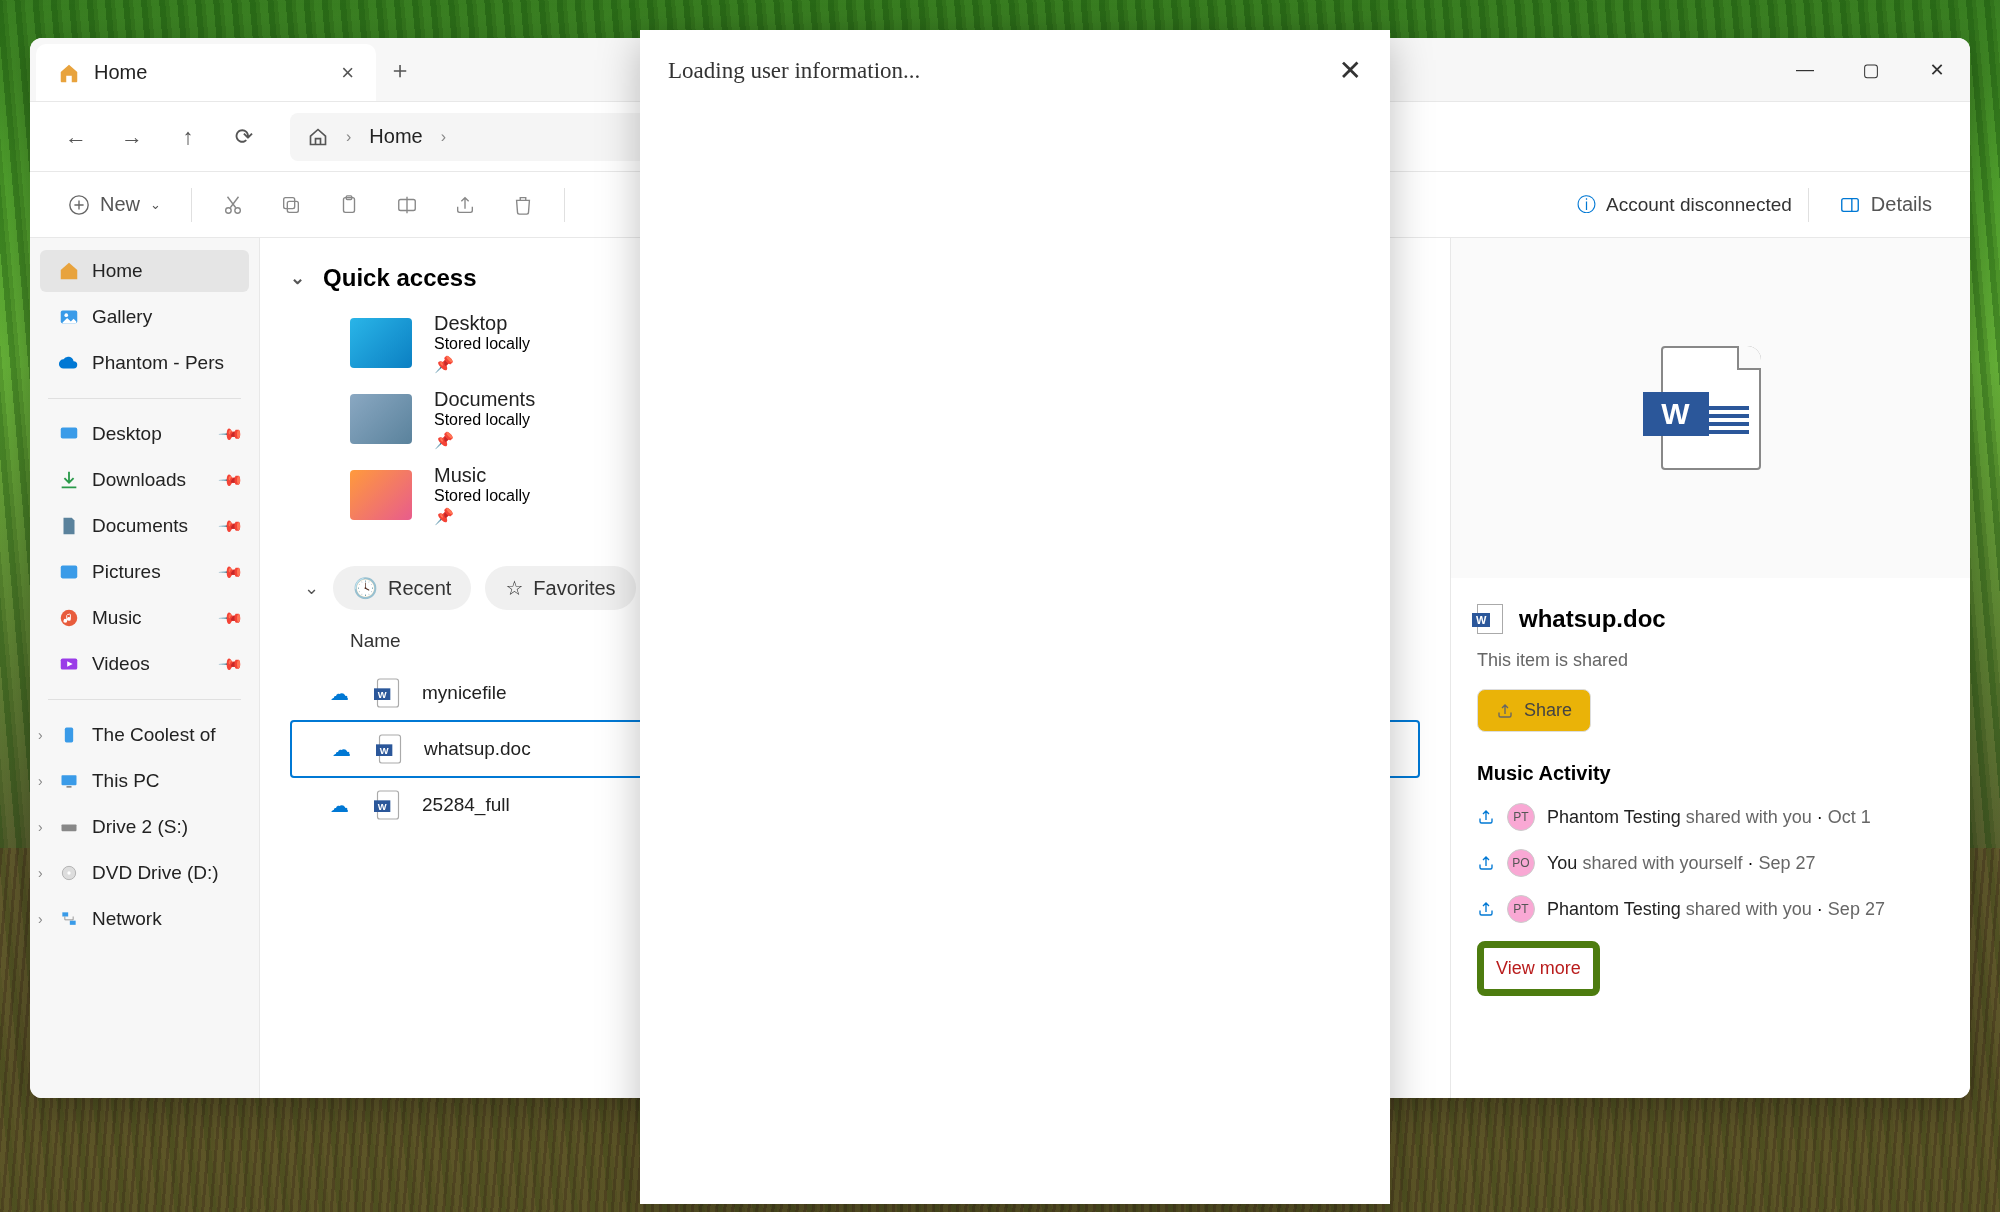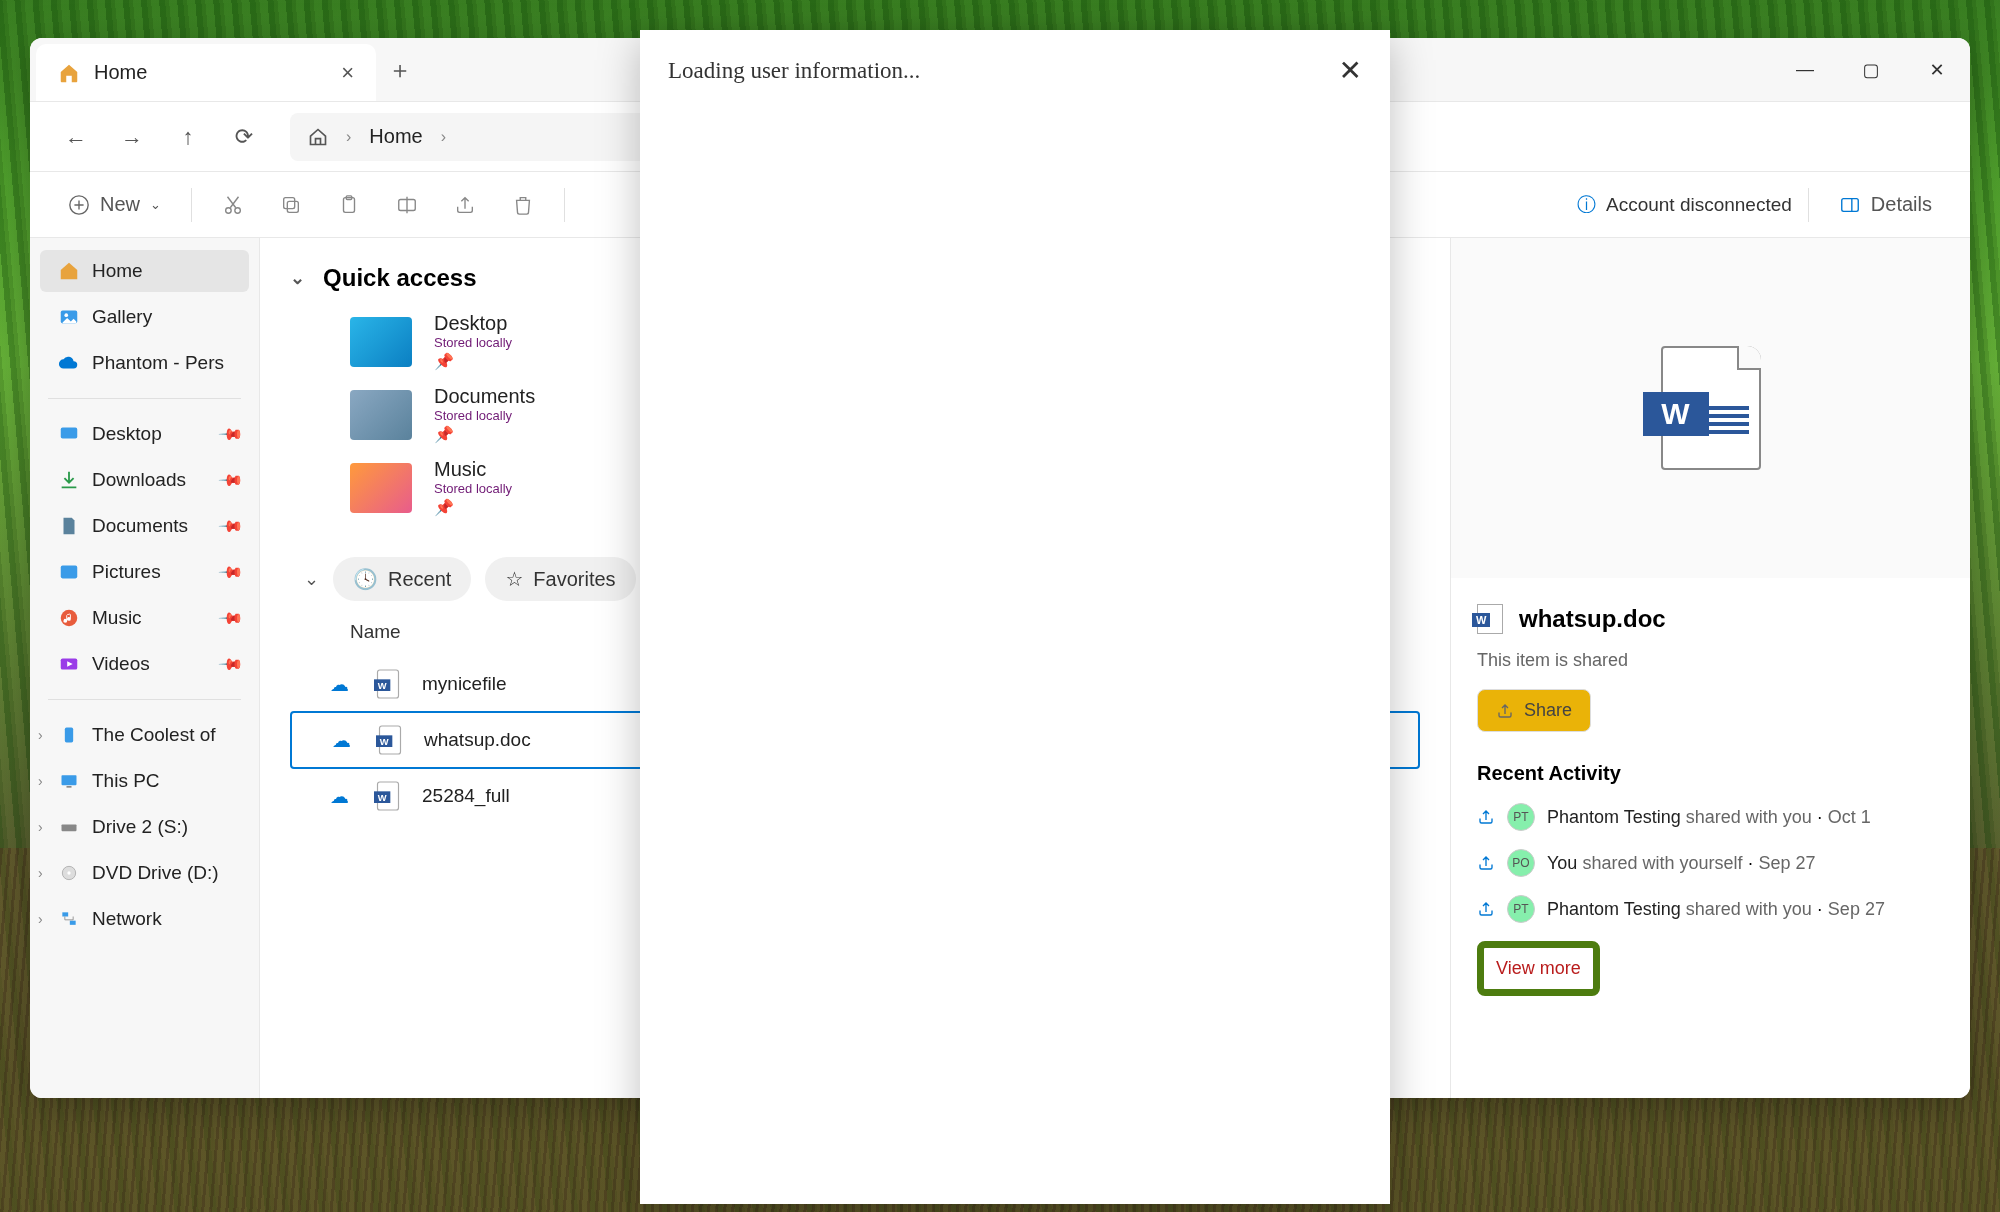--- a/index.html
+++ b/index.html
@@ -47,21 +47,21 @@
 .main { flex: 1; background: #fff; overflow-y: auto; padding: 26px 30px; }
 .section-header { display: flex; align-items: center; gap: 18px; font-size: 24px; font-weight: 600; margin-bottom: 20px; }
 .chev-down { font-size: 18px; color: #555; }
 .qa-grid { display: flex; flex-direction: column; gap: 14px; margin-left: 60px; margin-bottom: 40px; }
 .qa-item { display: flex; align-items: center; gap: 22px; }
 .folder-icon { width: 62px; height: 50px; border-radius: 4px; }
 .folder-desktop { background: linear-gradient(135deg, #2ab5e8, #0b7fc2); }
 .folder-docs { background: linear-gradient(135deg, #8aa8c2, #5a829c); }
 .folder-music { background: linear-gradient(135deg, #ff9a3c, #e85c8c); }
 .qa-text .name { font-size: 20px; color: #222; }
-.qa-text .sub { font-size: 13px; color: #701a75; }
+.qa-text .sub { font-size: 16px; color: #000000; }
 .qa-text .pinrow { font-size: 16px; color: #888; margin-top: 2px; }
 
 .tabs-row { display: flex; align-items: center; gap: 14px; margin-left: 14px; margin-bottom: 20px; }
 .pill { display: flex; align-items: center; gap: 10px; padding: 10px 20px; background: #f0f0f0; border-radius: 22px; font-size: 20px; color: #333; }
 
 .col-header { margin-left: 60px; font-size: 19px; color: #333; margin-bottom: 14px; }
 .file-row { display: flex; align-items: center; gap: 20px; padding: 10px 14px 10px 40px; border-radius: 4px; font-size: 19px; }
 .file-row.selected { border: 2px solid #0078d4; border-radius: 4px; }
 .cloud-icon { color: #0078d4; width: 24px; }
 .file-icon { width: 28px; height: 34px; }
@@ -76,21 +76,21 @@
 .doc-lines div { height:4px; background:#2b579a; margin:4px 0; }
 .details-body { padding: 26px; }
 .details-title { display:flex; align-items:center; gap:16px; font-size:24px; font-weight:600; margin-bottom:16px; }
 .small-doc-icon { width:26px; height:30px; border:1px solid #aaa; position:relative; }
 .small-doc-icon::after { content:"W"; position:absolute; left:-6px; top:8px; background:#2b579a; color:#fff; font-size:11px; padding:1px 4px; font-weight:700; }
 .details-sub { font-size:18px; color:#666; margin-bottom:18px; }
 .share-btn { display:inline-flex; align-items:center; gap:10px; border:1px solid #ddd; border-radius:8px; padding:10px 18px; font-size:18px; color:#444; margin-bottom:30px; background:#eab308; }
 .activity-title { font-size:20px; font-weight:600; margin-bottom:18px; }
 .activity-row { display:flex; align-items:center; gap:12px; font-size:18px; margin-bottom:18px; }
 .activity-row .share-ic { color:#0078d4; }
-.avatar-badge { width:28px; height:28px; border-radius:14px; background:#86efac; border:1px solid #ccc; font-size:12px; display:flex; align-items:center; justify-content:center; color:#555; }
+.avatar-badge { width:28px; height:28px; border-radius:14px; background:#f9a8d4; border:1px solid #ccc; font-size:12px; display:flex; align-items:center; justify-content:center; color:#555; }
 .activity-text .who { font-weight:400; color:#222; }
 .activity-text .what { color:#666; }
 .view-more { display:inline-block; border:7px solid #4d7c0f; border-radius:8px; padding:10px 12px; font-size:18px; color:#b91c1c; background:#fff; }
 
 .statusbar { height: 40px; border-top:1px solid #e8e8e8; display:flex; align-items:center; gap:24px; padding:0 20px; font-size:17px; color:#444; }
 .statusbar .sep { width:1px; height:22px; background:#ddd; }
 
 .modal { position:absolute; top:30px; left:640px; width:750px; height:1174px; background:#fff; box-shadow:0 10px 40px rgba(0,0,0,0.25); z-index:50; padding: 24px 28px; }
 .modal-header { display:flex; align-items:center; }
 .modal-title { font-size:23px; color:#333;font-family:Liberation Serif, serif; }
@@ -440,21 +440,21 @@
         </div>
         <div class="details-sub">This item is shared</div>
         <button class="share-btn">
           <span>
               <svg width="18" height="18" viewBox="0 0 24 24">
                 <path d="M4 14v4a2 2 0 0 0 2 2h12a2 2 0 0 0 2-2v-4 M12 4v12 M8 8l4-4 4 4" fill="none" stroke="#666" stroke-width="1.8"></path>
               </svg>
             </span>
           <span>Share</span>
         </button>
-        <div class="activity-title">Recent Activity</div>
+        <div class="activity-title">Music Activity</div>
 
         <div class="activity-row">
           <span class="share-ic">
               <svg width="18" height="18" viewBox="0 0 24 24">
                 <path d="M4 14v4a2 2 0 0 0 2 2h12a2 2 0 0 0 2-2v-4 M12 4v12 M8 8l4-4 4 4" fill="none" stroke="#0078d4" stroke-width="1.8"></path>
               </svg>
             </span>
           <span class="avatar-badge">PT</span>
           <span class="activity-text"><span class="who">Phantom Testing</span> <span class="what">shared with you</span> · <span class="what">Oct 1</span></span>
         </div>

